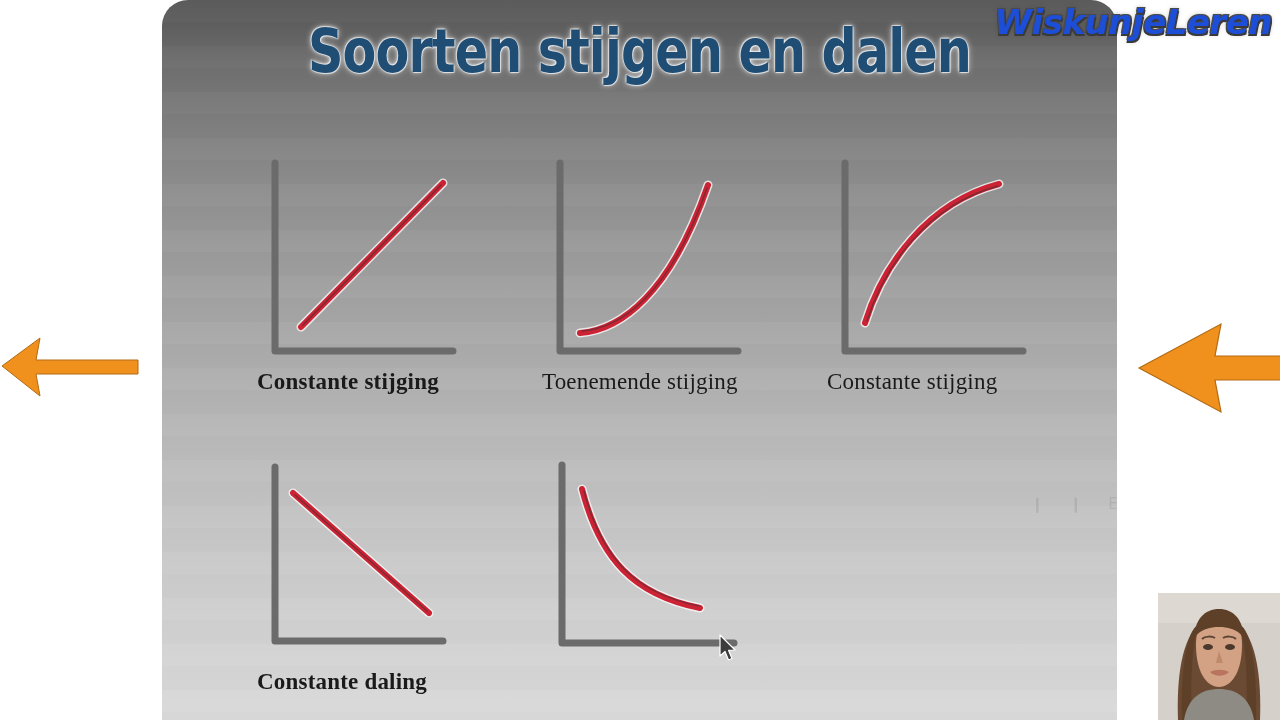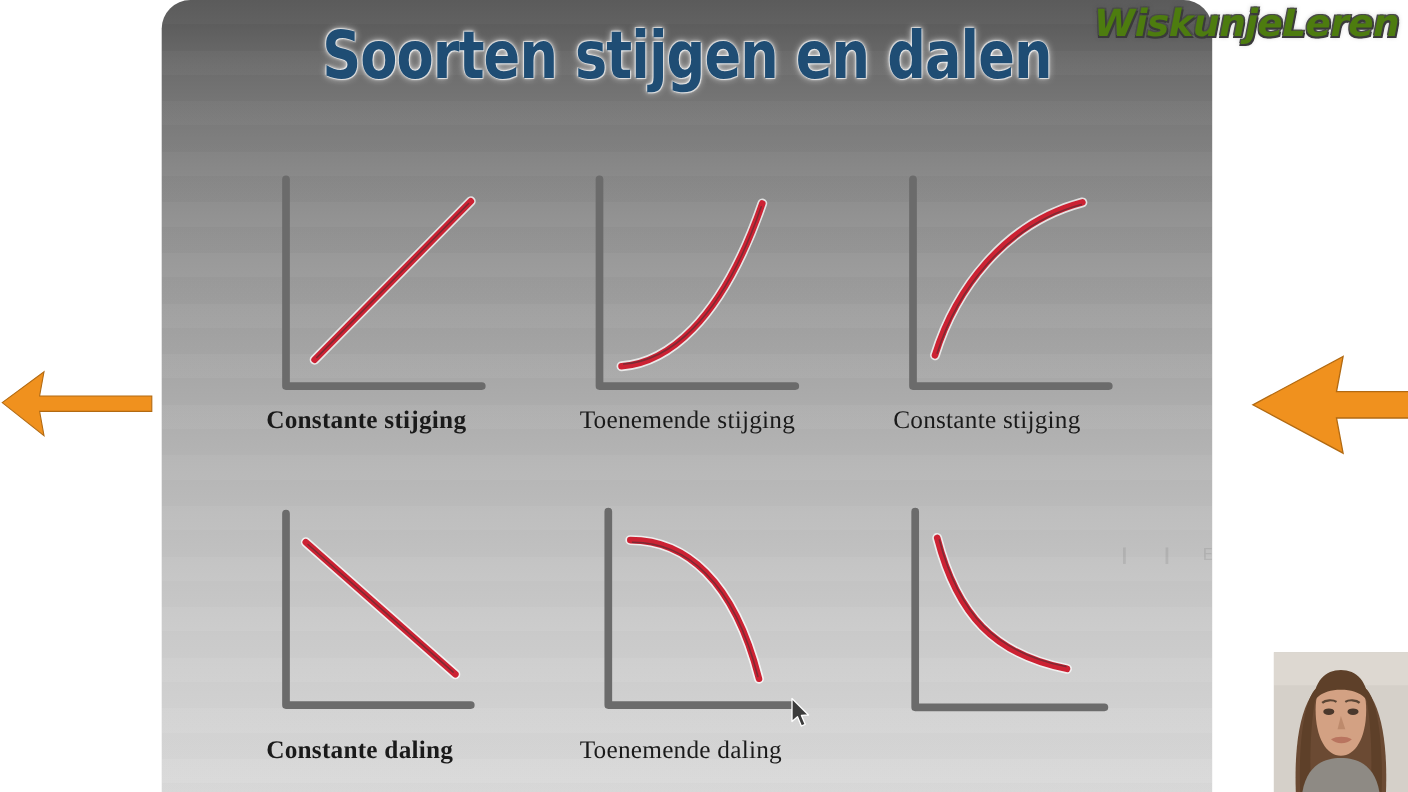--- a/index.html
+++ b/index.html
@@ -15,21 +15,21 @@
   #stage {
     position: relative;
     width: 1280px;
     height: 720px;
     background: #ffffff;
   }
 
   
   #slide {
     position: absolute;
-    left: 147px;
+    left: 162px;
     top: 0px;
     width: 955px;
     height: 720px;
     border-radius: 26px 26px 0 0;
     overflow: hidden;
     background: linear-gradient(to bottom,
       #585858 0px,
       #5e5e5e 22px,
       #6d6d6d 60px,
       #7b7b7b 110px,
@@ -147,21 +147,21 @@
   
   #watermark {
     position: absolute;
     right: 8px;
     top: 2px;
     z-index: 10;
     font-family: "DejaVu Sans", sans-serif;
     font-size: 34px;
     font-weight: 700;
     font-style: italic;
-    color: #4d7c0f;
+    color: #1d4ed8;
     letter-spacing: -0.5px;
     white-space: nowrap;
     text-shadow:
        1.5px 1.5px 0 #3a3a3a,
       -1.2px -1.2px 0 #4a4a4a,
        1.5px -1.2px 0 #4a4a4a,
       -1.2px 1.5px 0 #3a3a3a,
        0 0 5px rgba(60,60,60,0.5);
   }
 
@@ -242,29 +242,20 @@
       <div class="chart-cell">
         <svg class="chart-svg" viewBox="0 0 210 210">
           <path d="M 18 12 L 18 186 L 186 186" fill="none" stroke="#6b6b6b" stroke-width="7" stroke-linecap="round" stroke-linejoin="round"></path>
           <path d="M 36 38 L 172 158" fill="none" stroke="#ffffff" stroke-width="9" stroke-linecap="round" opacity="0.75"></path>
           <path d="M 36 38 L 172 158" fill="none" stroke="#cc2233" stroke-width="6" stroke-linecap="round"></path>
           <path d="M 38 40 L 170 156" fill="none" stroke="#4a3134" stroke-width="1.4" stroke-linecap="round" opacity="0.6"></path>
         </svg>
         <div class="chart-label">Constante daling</div>
       </div>
 
-      <div class="chart-cell">
-        <svg class="chart-svg" viewBox="0 0 210 210">
-          <path d="M 26 10 L 26 186 L 192 186" fill="none" stroke="#6b6b6b" stroke-width="7" stroke-linecap="round" stroke-linejoin="round"></path>
-          <path d="M 46 36 C 96 36, 140 72, 163 162" fill="none" stroke="#ffffff" stroke-width="9" stroke-linecap="round" opacity="0.75"></path>
-          <path d="M 46 36 C 96 36, 140 72, 163 162" fill="none" stroke="#cc2233" stroke-width="6" stroke-linecap="round"></path>
-          <path d="M 48 38 C 97 38, 140 74, 162 160" fill="none" stroke="#4a3134" stroke-width="1.4" stroke-linecap="round" opacity="0.6"></path>
-        </svg>
-        <div class="chart-label">Toenemende daling</div>
-      </div>
 
       <div class="chart-cell">
         <svg class="chart-svg" viewBox="0 0 210 210">
           <path d="M 20 10 L 20 188 L 192 188" fill="none" stroke="#6b6b6b" stroke-width="7" stroke-linecap="round" stroke-linejoin="round"></path>
           <path d="M 40 34 C 58 104, 92 140, 158 153" fill="none" stroke="#ffffff" stroke-width="9" stroke-linecap="round" opacity="0.7"></path>
           <path d="M 40 34 C 58 104, 92 140, 158 153" fill="none" stroke="#cc2233" stroke-width="6" stroke-linecap="round"></path>
           <path d="M 42 36 C 60 104, 93 138, 157 151" fill="none" stroke="#4a3134" stroke-width="1.4" stroke-linecap="round" opacity="0.6"></path>
         </svg>
         <div class="chart-label is-hidden">Afnemende daling</div>
       </div>

